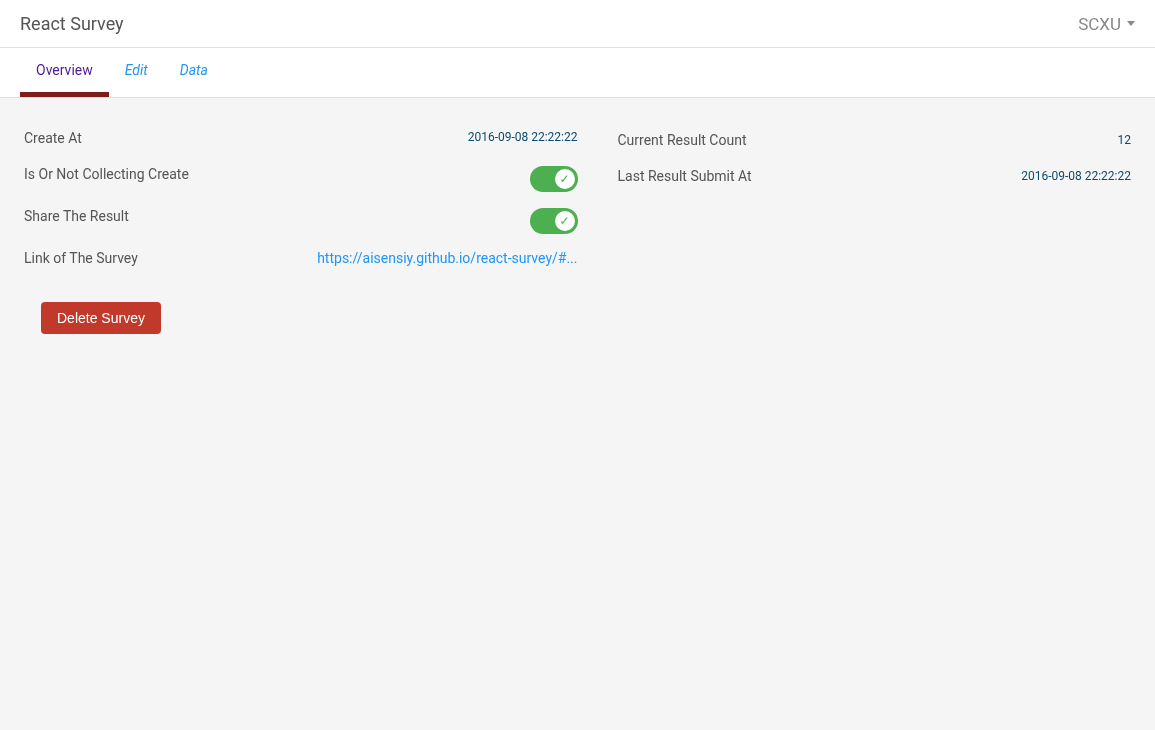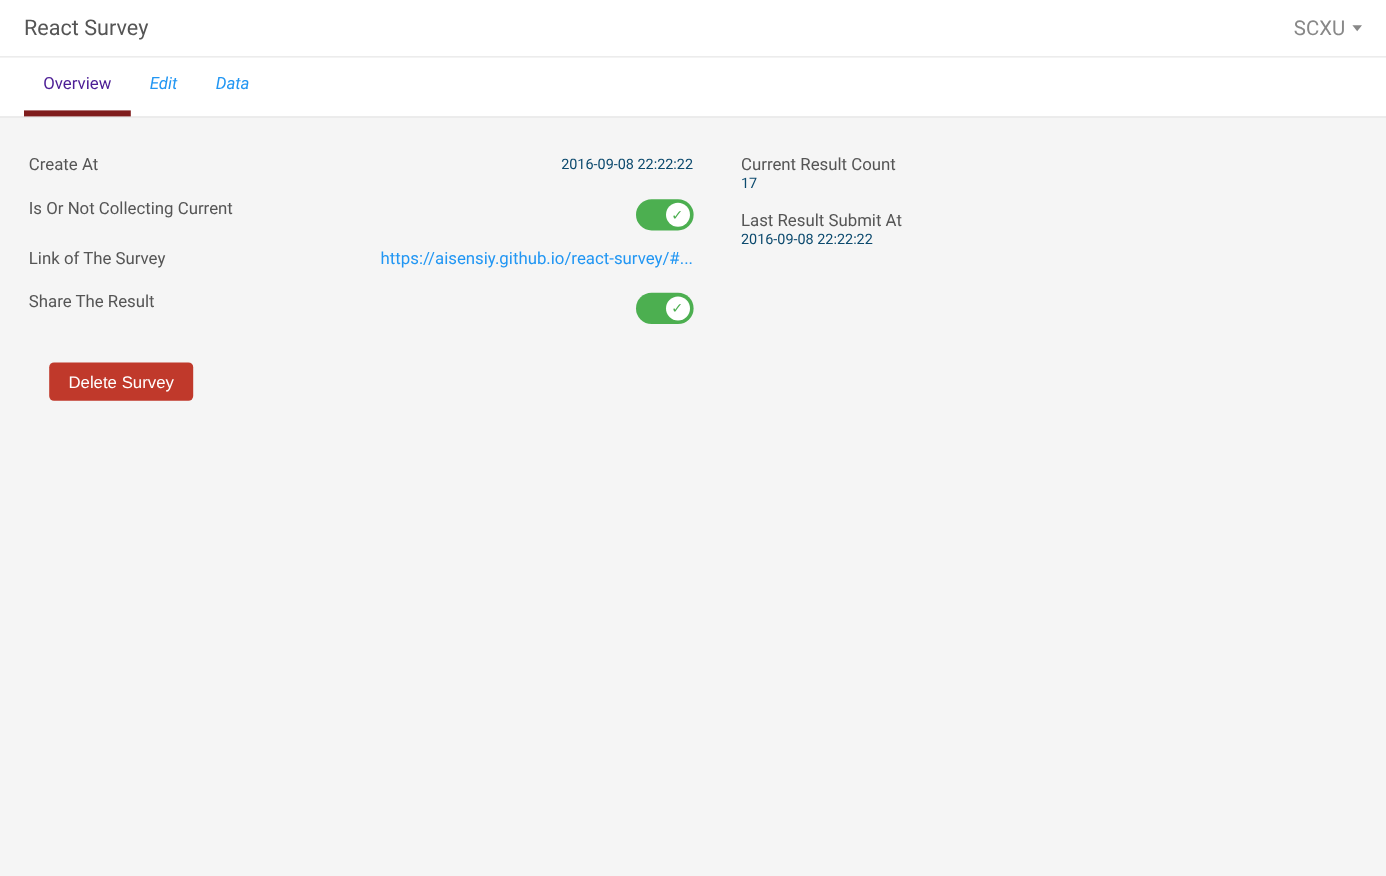--- a/index.html
+++ b/index.html
@@ -158,24 +158,24 @@
       transform: translateX(22px);
     }
 
     
     .info-col-right {
       padding-left: 40px;
     }
 
     .info-row-right {
       display: flex;
+      align-items: center;
       justify-content: space-between;
       padding: 8px 0;
       min-height: 36px;
-      flex-direction: column;
     }
 
     
     .delete-btn {
       background: #c0392b;
       color: white;
       border: none;
       padding: 8px 16px;
       border-radius: 4px;
       font-size: 14px;
@@ -204,47 +204,47 @@
   <div class="info-grid">
 
     <div class="info-col">
 
       <div class="info-row">
         <span class="info-label">Create At</span>
         <span class="info-value">2016-09-08 22:22:22</span>
       </div>
 
       <div class="info-row">
-        <span class="info-label">Is Or Not Collecting Current</span>
+        <span class="info-label">Is Or Not Collecting Create</span>
         <label class="toggle">
           <input type="checkbox" checked="" style="">
           <span class="toggle-slider"></span>
         </label>
-      </div>
-
-      <div class="info-row">
-        <span class="info-label">Link of The Survey</span>
-        <a class="info-link">https://aisensiy.github.io/react-survey/#...</a>
       </div>
 
       <div class="info-row">
         <span class="info-label">Share The Result</span>
         <label class="toggle">
           <input type="checkbox" checked="" style="">
           <span class="toggle-slider"></span>
         </label>
       </div>
 
+      <div class="info-row">
+        <span class="info-label">Link of The Survey</span>
+        <a class="info-link">https://aisensiy.github.io/react-survey/#...</a>
+      </div>
+
     </div>
 
     <div class="info-col info-col-right">
 
       <div class="info-row-right info-row">
         <span class="info-label">Current Result Count</span>
-        <span class="info-value">17</span>
+        <span class="info-value">12</span>
       </div>
 
 
       <div class="info-row-right info-row">
         <span class="info-label">Last Result Submit At</span>
         <span class="info-value">2016-09-08 22:22:22</span>
       </div>
 
     </div>
   </div>

